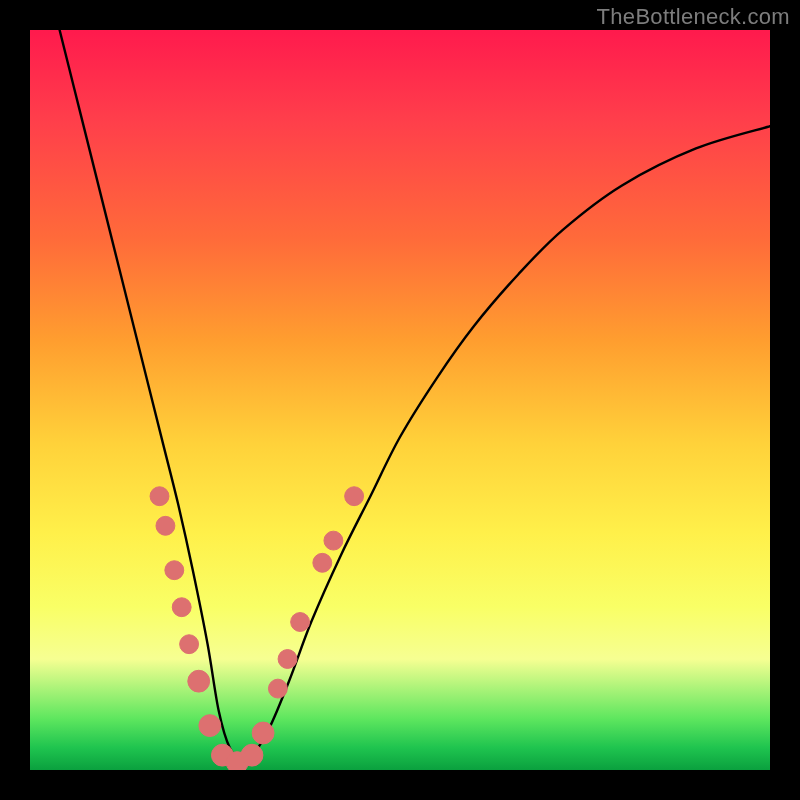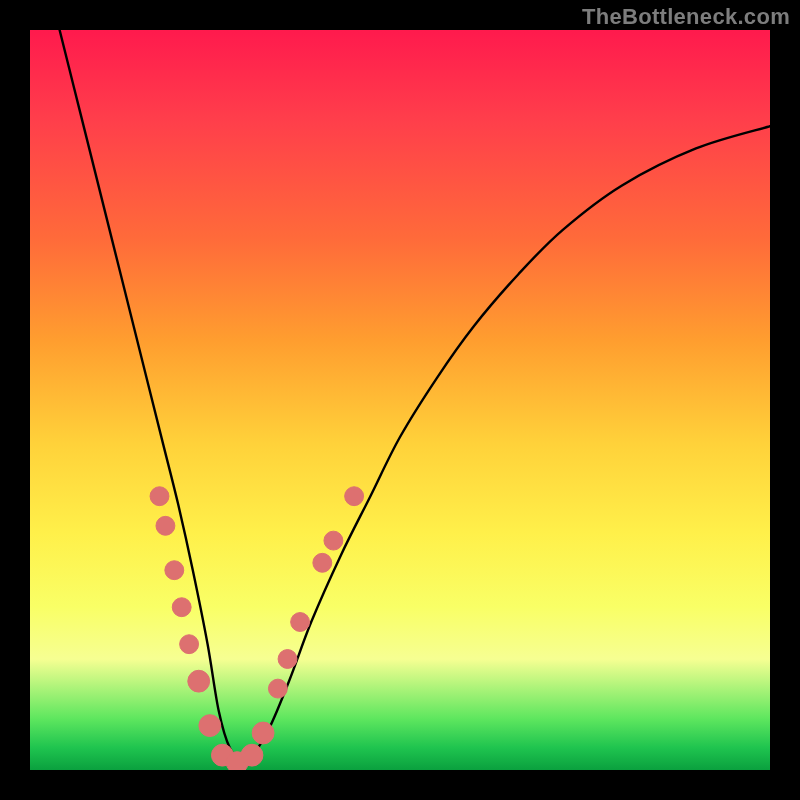--- a/index.html
+++ b/index.html
@@ -54,21 +54,21 @@
   .dot {
     fill: #dd7070;
     stroke: #dd7070;
   }
   .watermark {
     position: absolute;
     top: 4px;
     right: 10px;
     color: #7d7d7d;
     font-size: 22px;
-    font-weight: 700;
+    font-weight: 400;
     letter-spacing: 0.3px;
     user-select: none;
   }
 </style>
 </head>
 <body>
 
 <div class="stage">
 
   <div class="plot-area">

